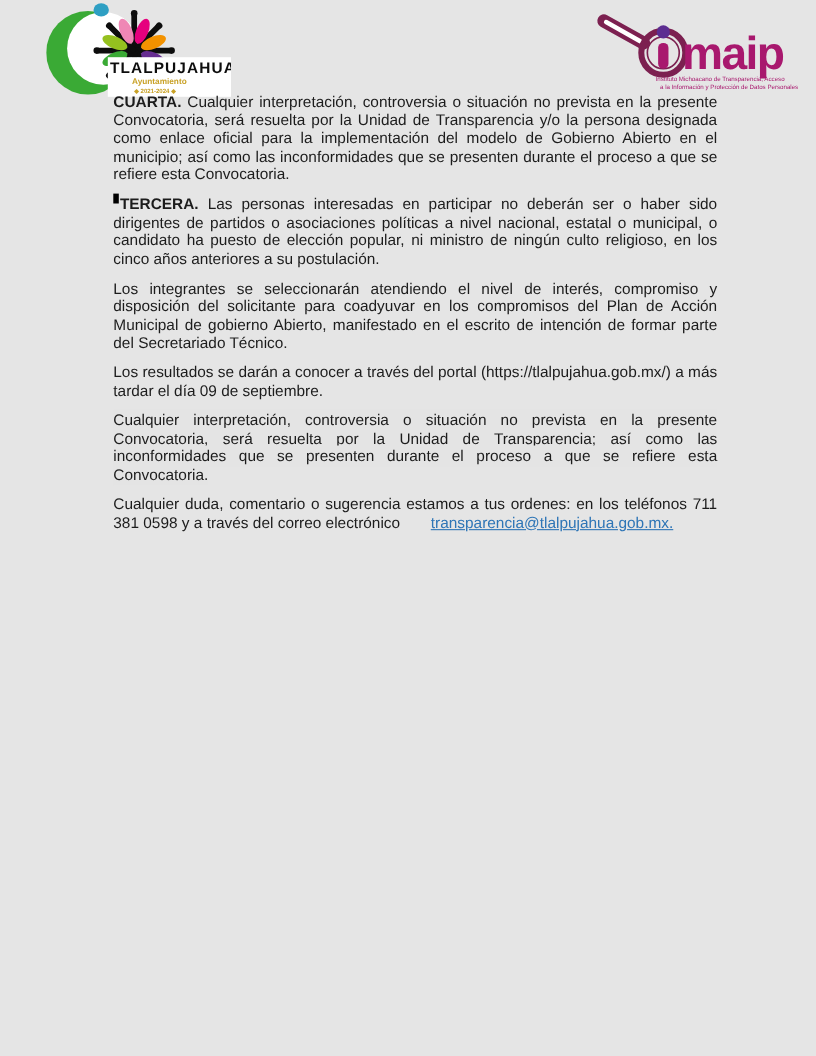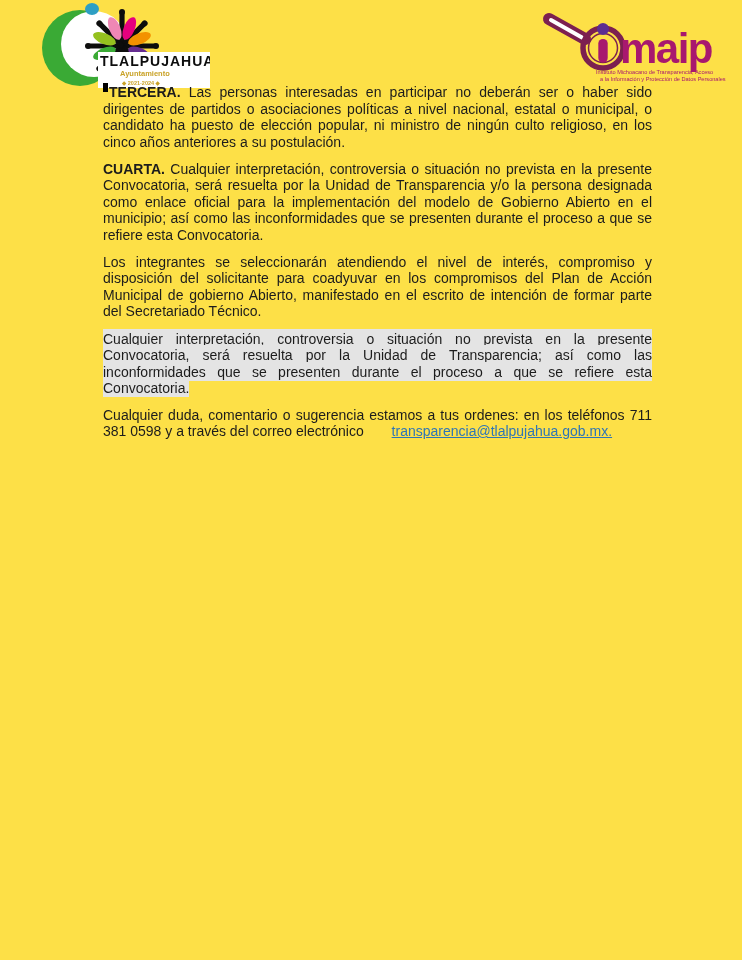--- a/index.html
+++ b/index.html
@@ -1,19 +1,19 @@
 <!DOCTYPE html>
 <html><head>
 <meta charset="utf-8">
 <style>
   html,body{margin:0;padding:0;background:#ffffff;}
   .page{
     position:relative;
     width:742px;height:960px;
-    background:#fde047;
+    background:#e5e5e5;
     font-family:"Liberation Sans", sans-serif;
     overflow:hidden;
   }
   
   .logo-left{position:absolute;left:42px;top:2px;width:168px;height:92px;}
   .logo-right{position:absolute;right:2px;top:6px;width:200px;height:80px;}
   
   .content{
     position:absolute;left:103px;top:84px;width:549px;
     color:#1c1c1c;
@@ -130,28 +130,29 @@
 
       <text x="80" y="57" font-size="42" font-weight="bold" fill="#a8186e" letter-spacing="-1.5">maip</text>
 
       <text x="56" y="67.5" font-size="5.6" fill="#a8186e">Instituto Michoacano de Transparencia, Acceso</text>
       <text x="60" y="74.5" font-size="5.6" fill="#a8186e">a la Información y Protección de Datos Personales</text>
     </svg>
   </div>
 
   <div class="content">
 
+    <p><span class="lead">CUARTA.</span>
+      <span>Cualquier interpretación, controversia o situación no prevista en la presente Convocatoria, será resuelta por la Unidad de Transparencia y/o la persona designada como enlace oficial para la implementación del modelo de Gobierno Abierto en el municipio; así como las inconformidades que se presenten durante el proceso a que se refiere esta Convocatoria.</span></p>
+
     <p><span class="artifact"></span><span class="lead">TERCERA.</span>
       <span>Las personas interesadas en participar no deberán ser o haber sido dirigentes de partidos o asociaciones políticas a nivel nacional, estatal o municipal, o candidato ha puesto de elección popular, ni ministro de ningún culto religioso, en los cinco años anteriores a su postulación.</span></p>
-
-    <p><span class="lead">CUARTA.</span>
-      <span>Cualquier interpretación, controversia o situación no prevista en la presente Convocatoria, será resuelta por la Unidad de Transparencia y/o la persona designada como enlace oficial para la implementación del modelo de Gobierno Abierto en el municipio; así como las inconformidades que se presenten durante el proceso a que se refiere esta Convocatoria.</span></p>
 
 
     <p>Los integrantes se seleccionarán atendiendo el nivel de interés, compromiso y disposición del solicitante para coadyuvar en los compromisos del Plan de Acción Municipal de gobierno Abierto, manifestado en el escrito de intención de formar parte del Secretariado Técnico.</p>
 
+    <p>Los resultados se darán a conocer a través del portal (https://tlalpujahua.gob.mx/) a más tardar el día 09 de septiembre.</p>
 
     <p><mark class="hl">Cualquier interpretación, controversia o situación no prevista en la presente Convocatoria, será resuelta por la Unidad de Transparencia; así como las inconformidades que se presenten durante el proceso a que se refiere esta Convocatoria.</mark></p>
 
     <p><span>Cualquier duda, comentario o sugerencia estamos a tus ordenes: en los teléfonos 711 381 0598 y a través del correo electrónico </span><a class="email" href="#">transparencia@tlalpujahua.gob.mx.</a></p>
 
   </div>
 </div>
 
 </body></html>

